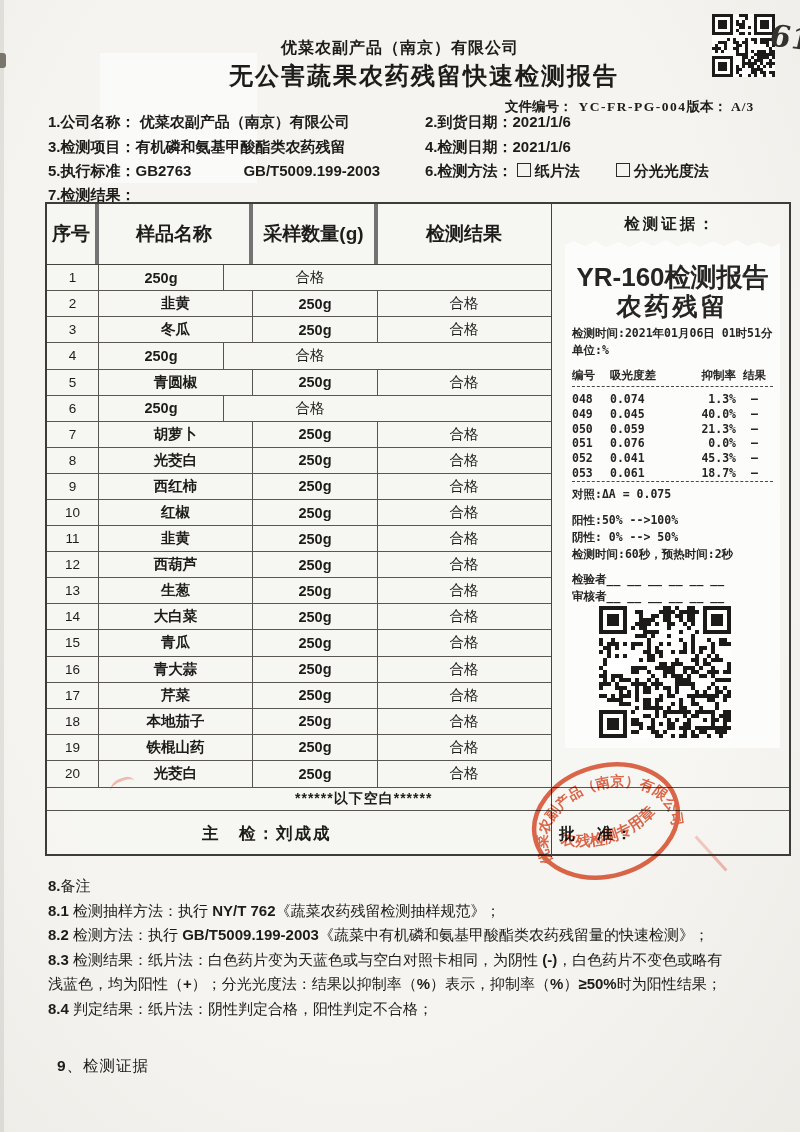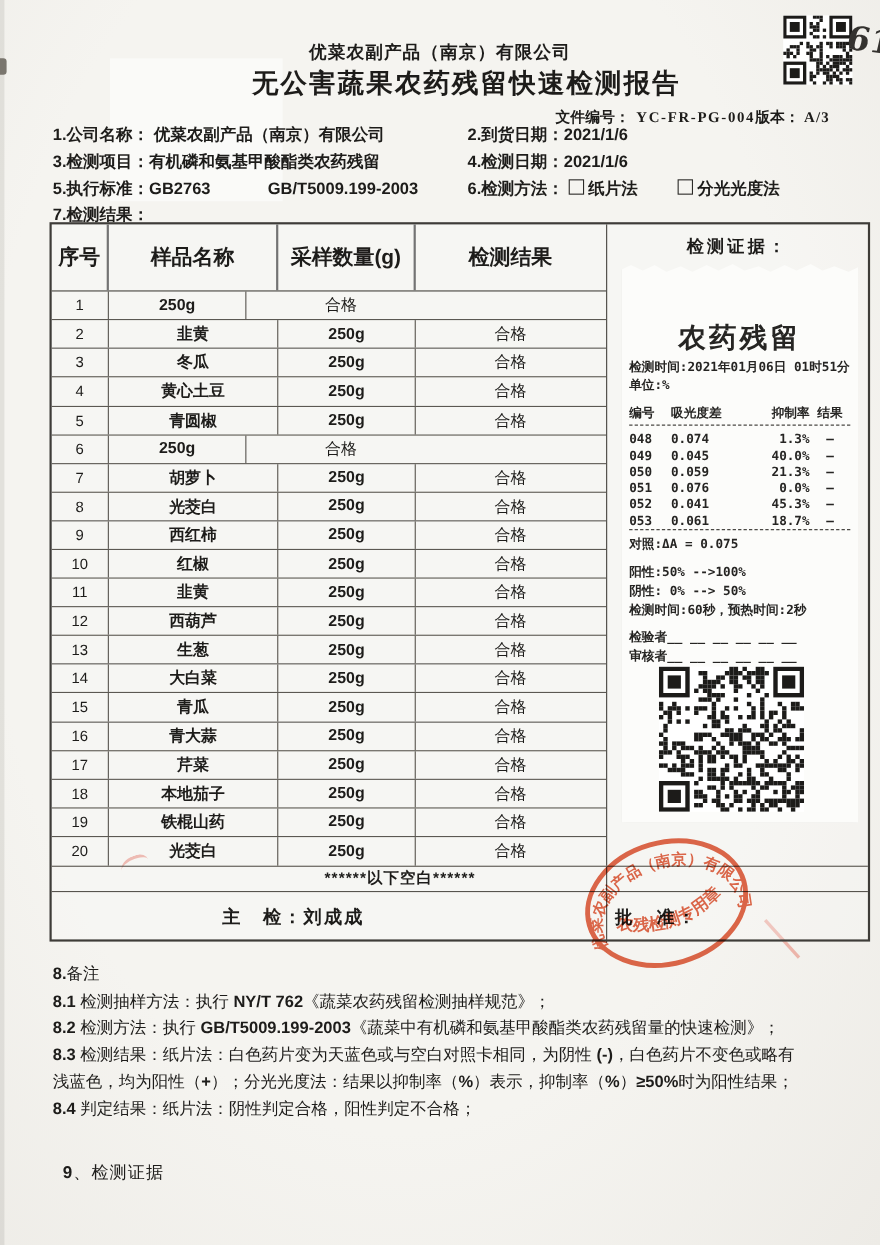--- a/index.html
+++ b/index.html
@@ -29,21 +29,21 @@
   .field{font-size:15px;font-weight:600;white-space:nowrap;}
   .field b{font-weight:700;}
   .cbx{display:inline-block;width:12px;height:12px;border:1.6px solid #2b2a27;margin:0 4px -1px 0;background:transparent;}
   
   .rpt{left:45px;top:202px;width:746px;height:654px;border:2px solid #3e3c38;box-sizing:border-box;background:rgba(252,252,250,.25);}
   .rpt-body{display:flex;height:584px;border-bottom:1px solid #57544e;box-sizing:border-box;}
   .rpt-left{width:505px;border-right:1.6px solid #45433e;box-sizing:border-box;display:flex;flex-direction:column;}
   .hrow{height:62px;display:flex;border-bottom:1.4px solid #45433e;box-sizing:border-box;align-items:center;}
   .hcell{display:flex;align-items:center;justify-content:center;height:100%;font-size:19px;font-weight:650;box-sizing:border-box;}
   .c1{width:52px;}.c2{width:154px;}.c3{width:125px;}.c4{width:172px;}
-  .hcell.c1,.hcell.c2,.hcell.c3{border-right:2px solid #737373;}
+  .hcell.c1,.hcell.c2,.hcell.c3{border-right:4px solid #737373;}
   .srow{height:26.1px;display:flex;box-sizing:border-box;}
   .srow:not(:last-child){border-bottom:1px solid #5b5852;}
   .scell{display:flex;align-items:center;justify-content:center;height:100%;box-sizing:border-box;font-size:14.5px;}
   .scell.c1,.scell.c2,.scell.c3{border-right:1px solid #57544e;}
   .scell.c1{font-size:13.5px;}
   .scell.c2{font-weight:650;}
   .scell.c3{font-weight:750;}
   .scell.c4{font-weight:450;}
   .rowB{height:23px;border-bottom:1px solid #57544e;box-sizing:border-box;position:relative;}
   .rowB .divider,.rowC .divider{position:absolute;left:503.5px;top:0;width:1.6px;height:100%;background:#45433e;}
@@ -272,21 +272,20 @@
             <div class="scell c4">合格</div>
           </div>
           <div class="srow">
             <div class="scell c1">3</div>
             <div class="scell c2">冬瓜</div>
             <div class="scell c3">250g</div>
             <div class="scell c4">合格</div>
           </div>
           <div class="srow">
             <div class="scell c1">4</div>
-            <div class="scell c2">黄心土豆</div>
             <div class="scell c3">250g</div>
             <div class="scell c4">合格</div>
           </div>
           <div class="srow">
             <div class="scell c1">5</div>
             <div class="scell c2">青圆椒</div>
             <div class="scell c3">250g</div>
             <div class="scell c4">合格</div>
           </div>
           <div class="srow">
@@ -376,20 +375,21 @@
             <div class="scell c1">20</div>
             <div class="scell c2">光茭白</div>
             <div class="scell c3">250g</div>
             <div class="scell c4">合格</div>
           </div>
         </div>
     </div>
     <div class="rpt-right">
       <div class="ev-title">检测证据：</div>
       <div class="receipt">
+        <div class="rc-title1">YR-160检测报告</div>
         <div class="rc-title2">农药残留</div>
         <div class="rc-line" style="top:88px">检测时间:2021年01月06日 01时51分</div>
         <div class="rc-line" style="top:105px">单位:%</div>
         <div class="rc-grid" style="top:130px">
           <div class="g1">编号</div>
           <div class="g2">吸光度差</div>
           <div class="g3">抑制率</div>
           <div class="g4">结果</div>
         </div>
         <div class="rc-dash" style="top:148px"></div>

